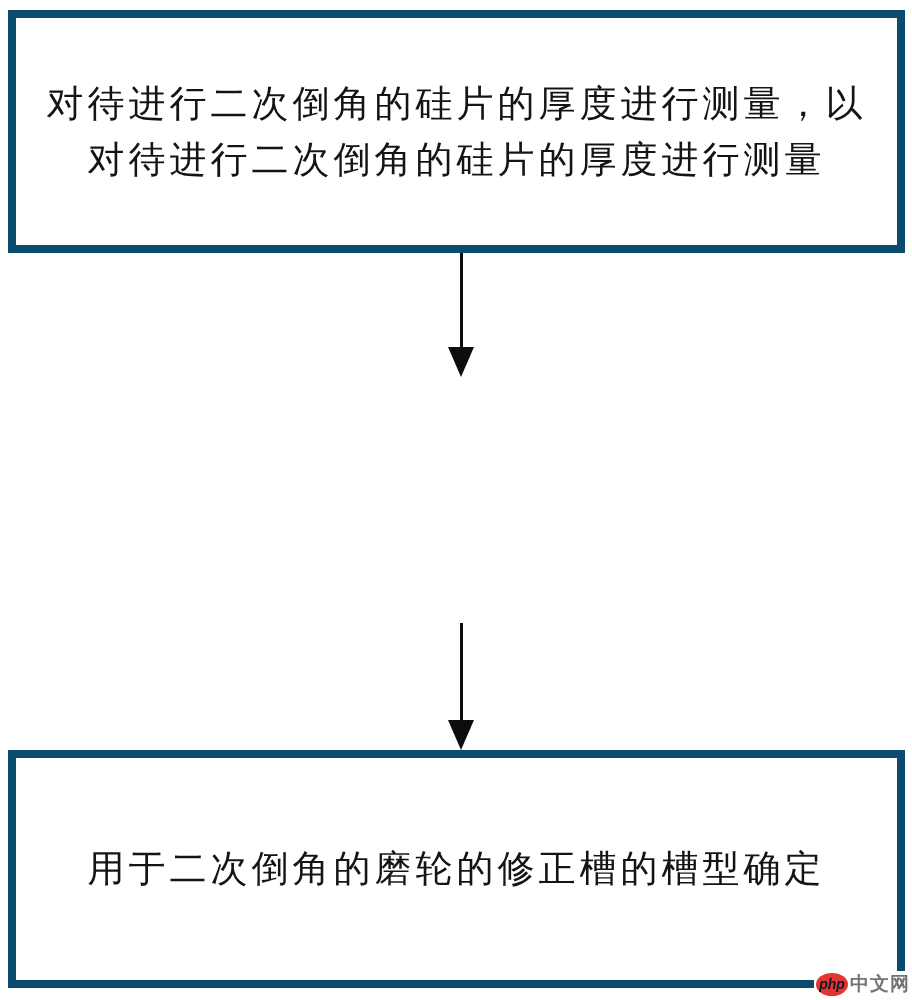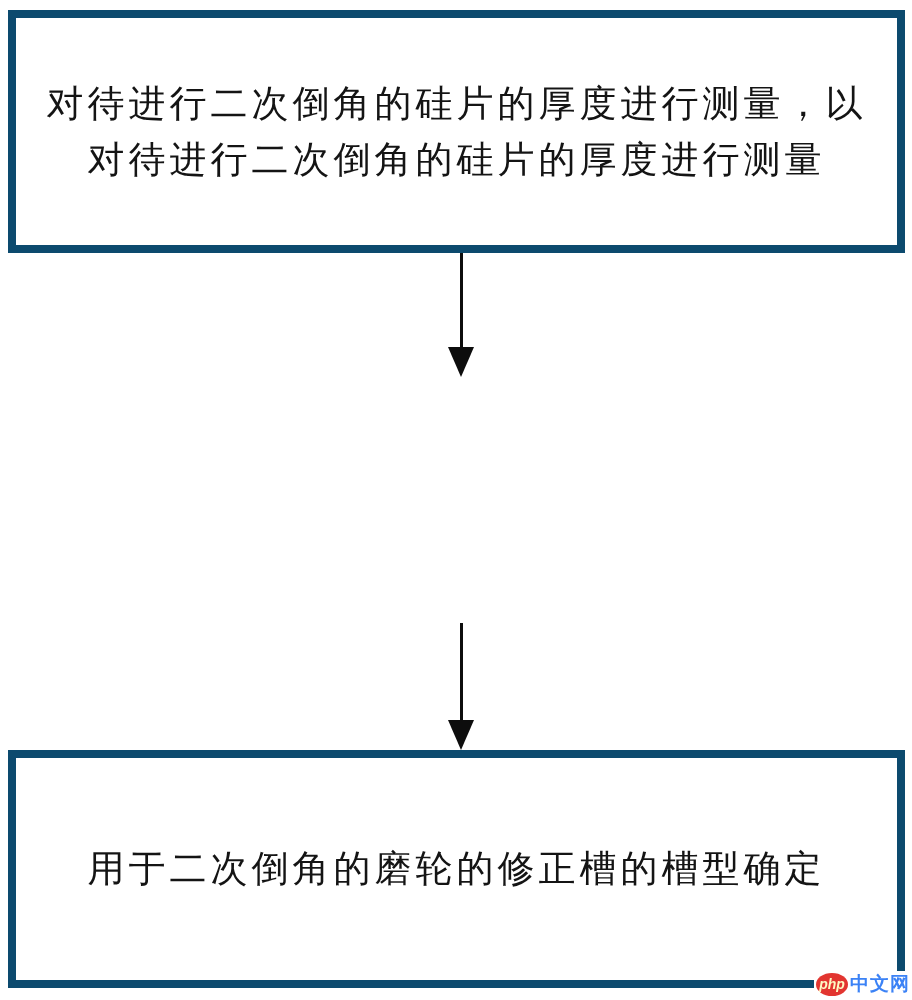--- a/index.html
+++ b/index.html
@@ -68,31 +68,31 @@
     padding-left: 2px;
   }
   .wm-ellipse {
     width: 32px;
     height: 23px;
     background: #e23530;
     border-radius: 50%;
     display: flex;
     align-items: center;
     justify-content: center;
-    color: #fef9c3;
+    color: #0f172a;
     font-family: "Liberation Sans", sans-serif;
     font-style: italic;
     font-weight: bold;
     font-size: 14px;
   }
   .wm-site {
     font-family: "Liberation Sans", sans-serif;
     font-weight: bold;
     font-size: 19px;
-    color: #3b82f6;
+    color: #737373;
     letter-spacing: 1px;
   }
 </style>
 </head>
 <body>
 
 <div class="canvas">
 
   <div class="flow-box box-1">
     <div class="box-line">对待进行二次倒角的硅片的厚度进行测量，以</div>

